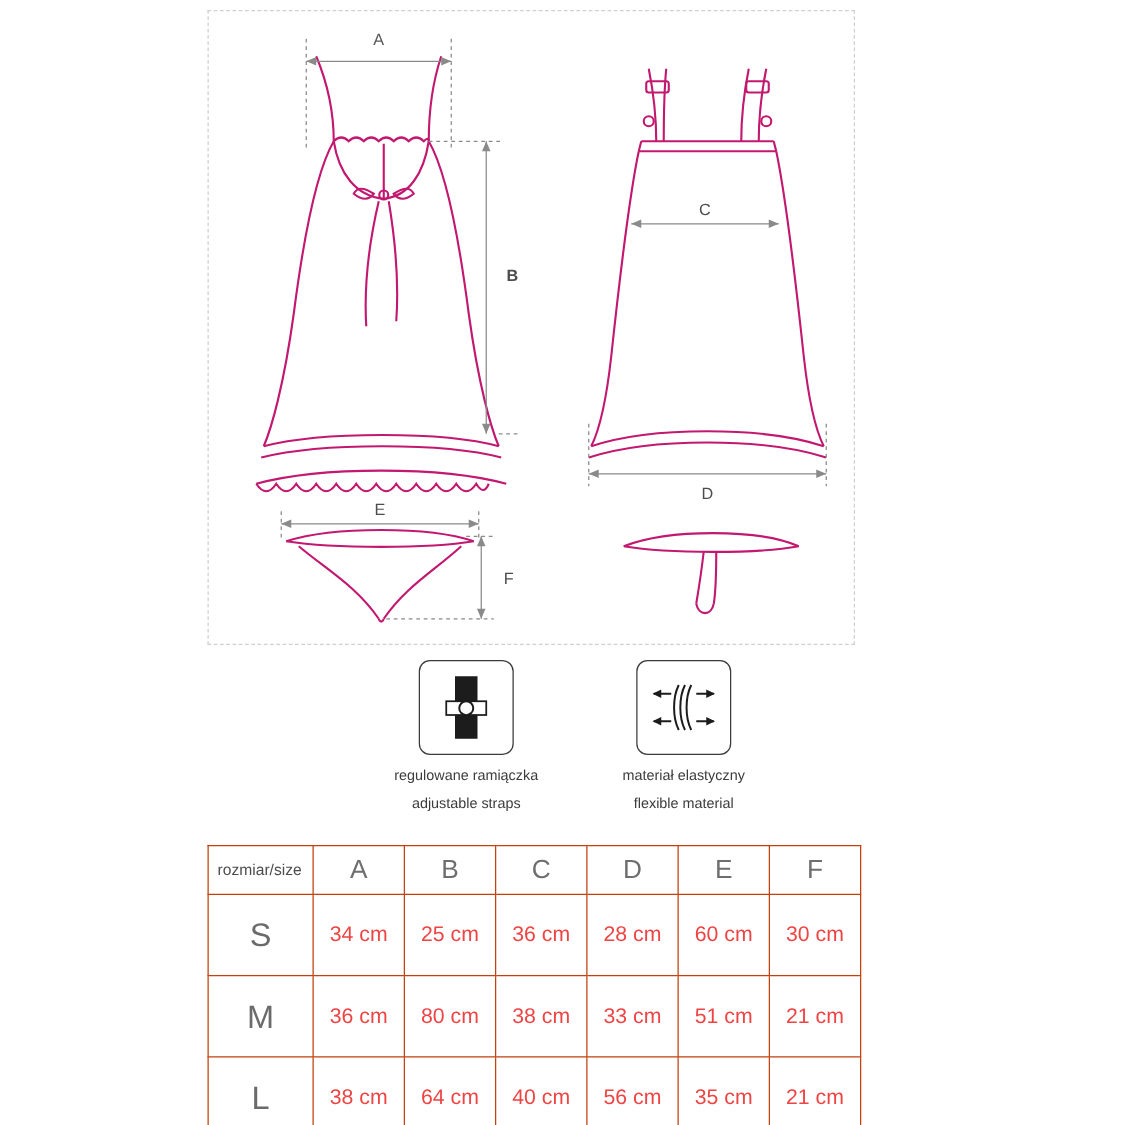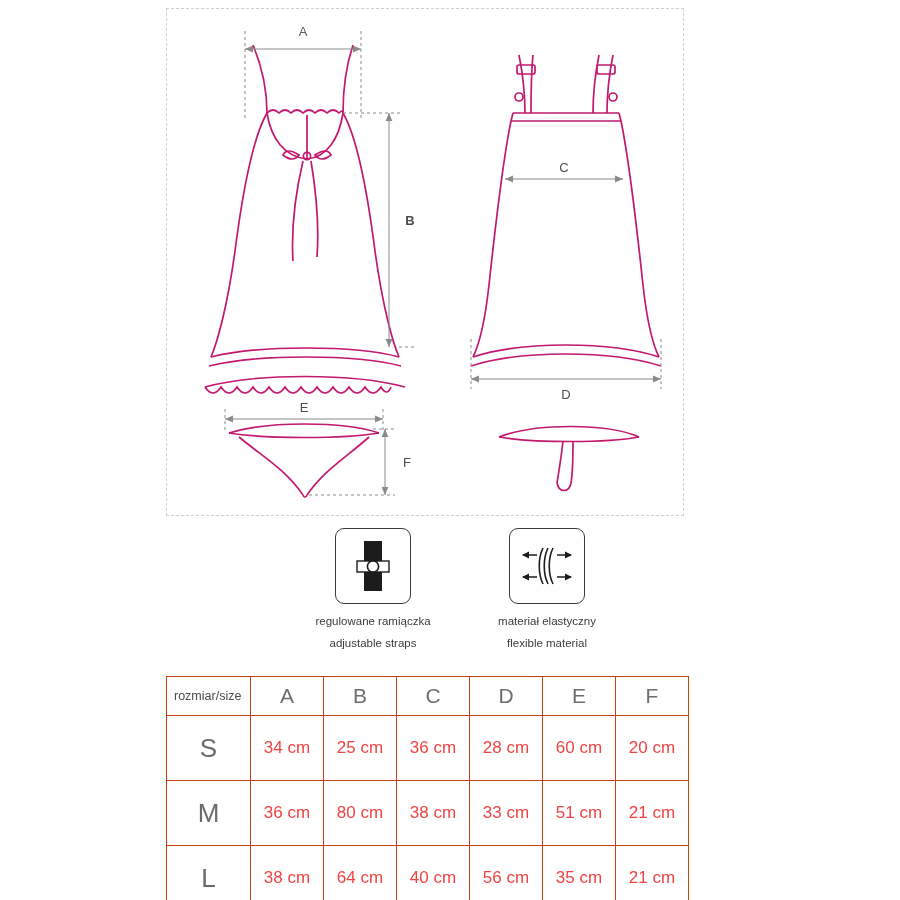--- a/index.html
+++ b/index.html
@@ -305,21 +305,21 @@
       </tr>
     </thead>
     <tbody>
       <tr>
         <td class="size-name">S</td>
         <td>34 cm</td>
         <td>25 cm</td>
         <td>36 cm</td>
         <td>28 cm</td>
         <td>60 cm</td>
-        <td>20 cm</td>
+        <td>30 cm</td>
       </tr>
       <tr>
         <td class="size-name">M</td>
         <td>36 cm</td>
         <td>80 cm</td>
         <td>38 cm</td>
         <td>33 cm</td>
         <td>51 cm</td>
         <td>21 cm</td>
       </tr>

